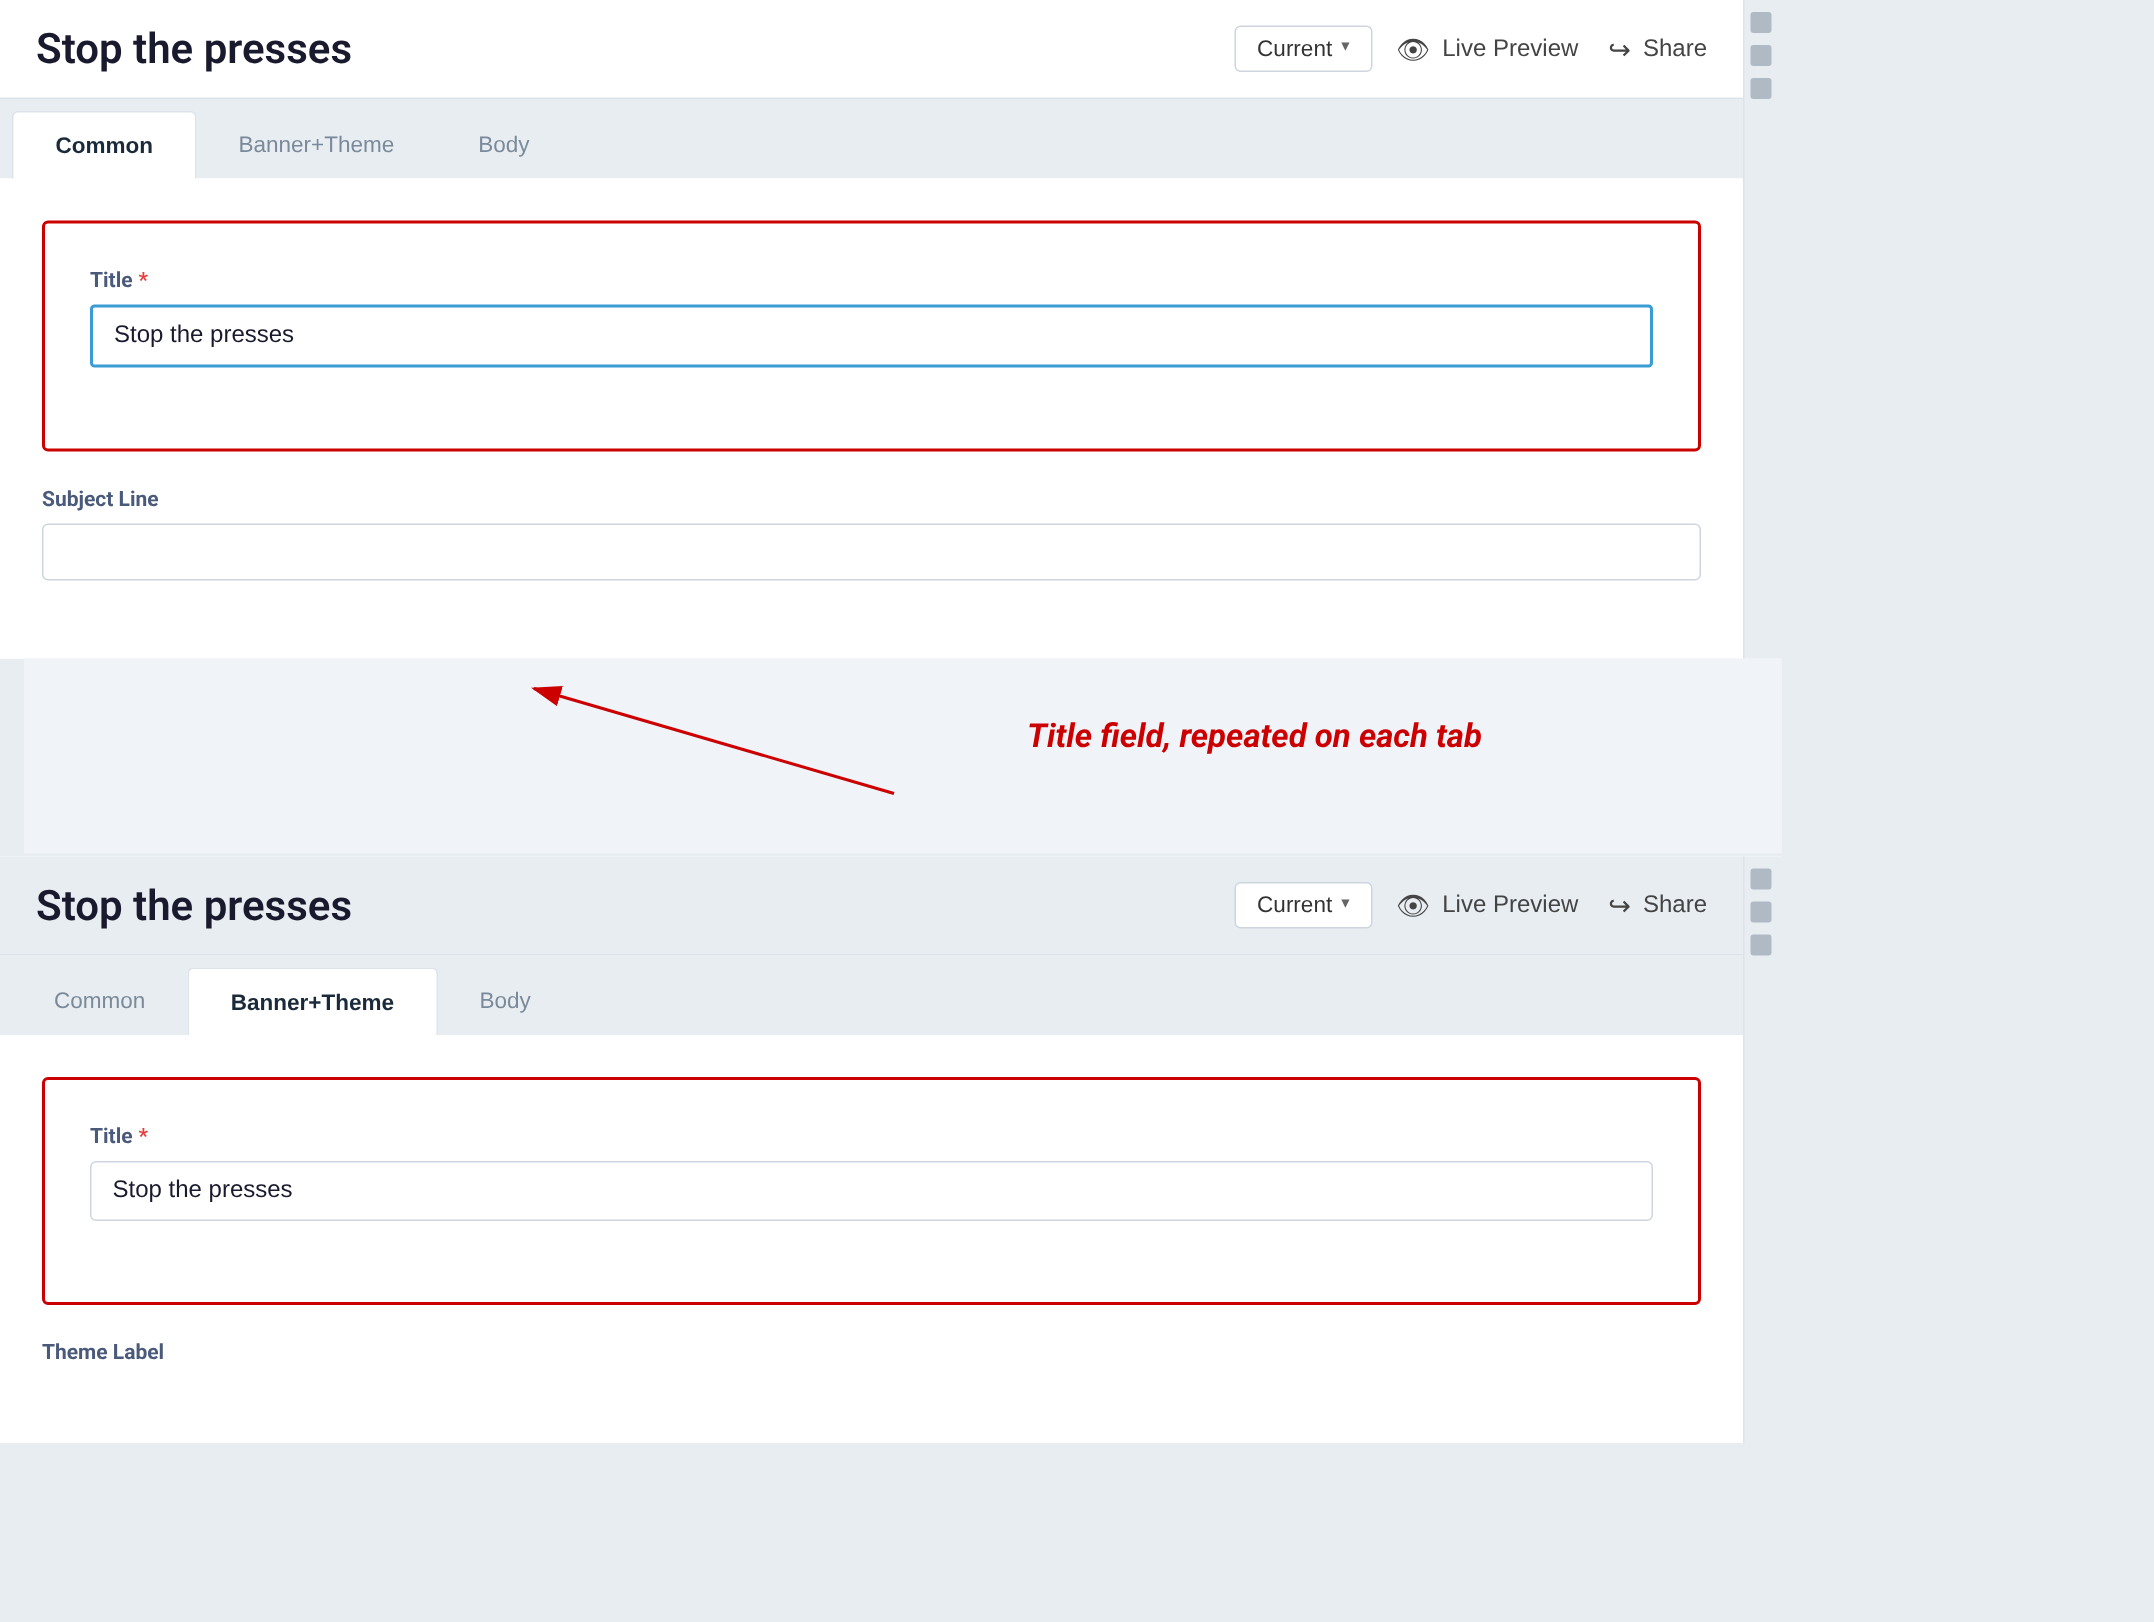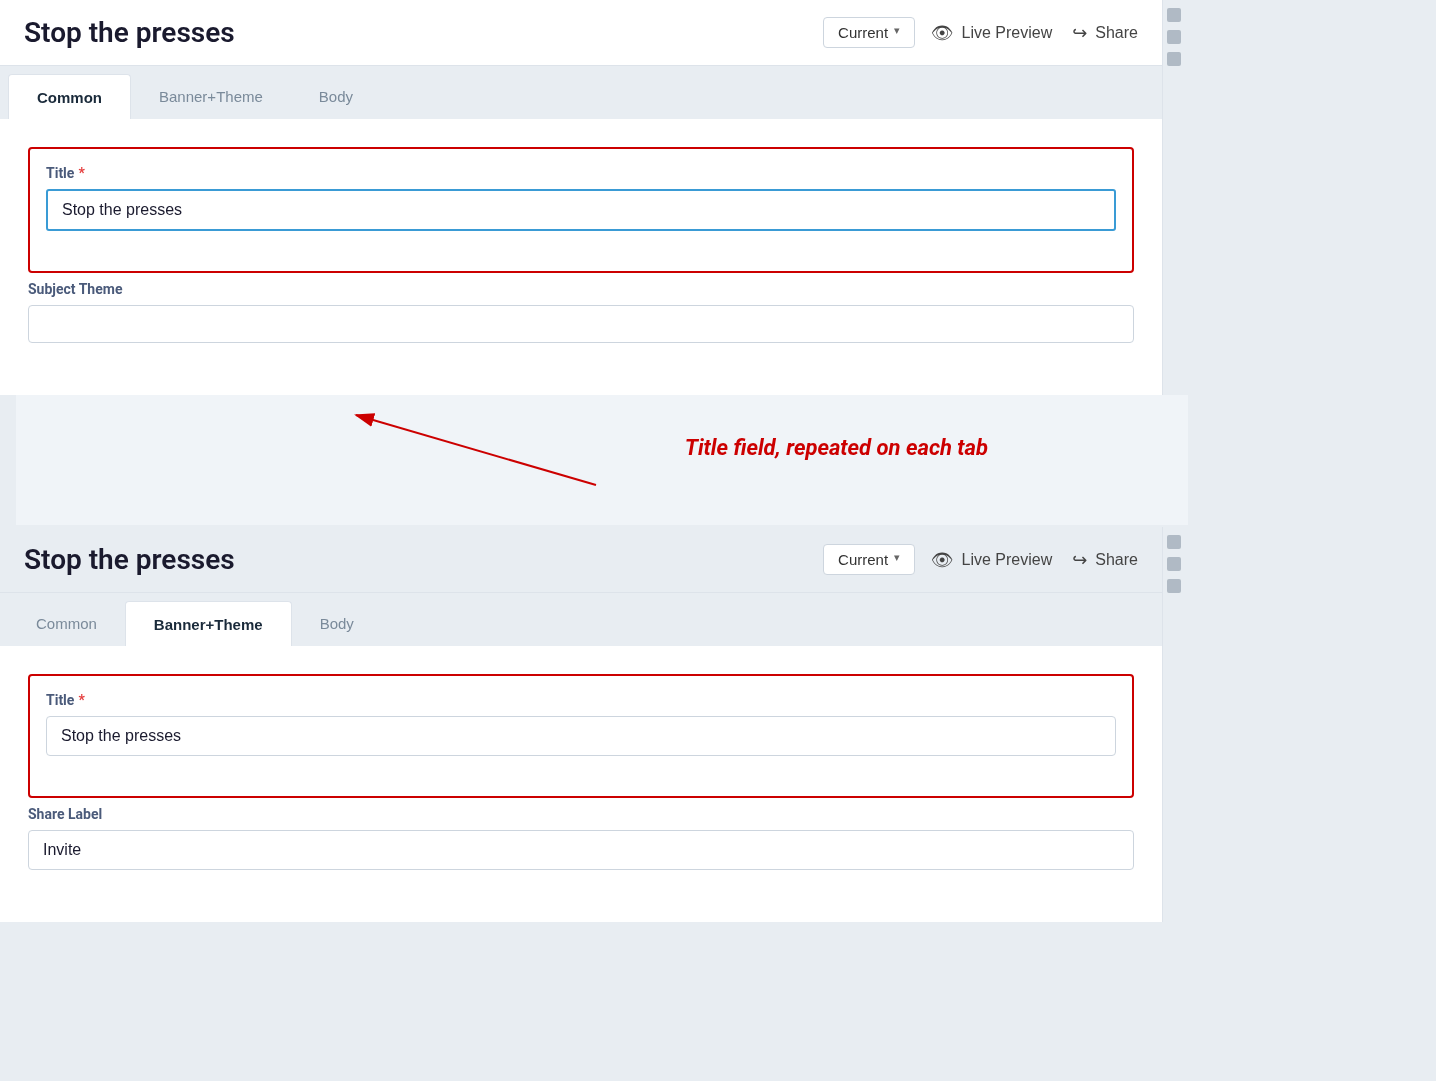--- a/index.html
+++ b/index.html
@@ -150,22 +150,22 @@
 
     .text-input.focused {
       border: 2px solid #3a9bd5;
       border-radius: 3px;
     }
 
     
     .red-box {
       border: 2.5px solid #cc0000;
       border-radius: 4px;
-      padding: 16px;
-      margin-bottom: 8px;
+      padding: 30px;
+      margin-bottom: 24px;
       position: relative;
     }
 
     .top-section-wrapper {
       display: flex;
       background: #fff;
     }
 
     .top-section-main {
       flex: 1;
@@ -262,21 +262,21 @@
             <div class="field-label">
               <span>Title</span>
               <span class="required-star">*</span>
             </div>
             <input class="text-input focused" type="text" value="Stop the presses" style="">
           </div>
         </div>
 
         <div class="field-group">
           <div class="field-label">
-            <span>Subject Theme</span>
+            <span>Subject Line</span>
           </div>
           <input class="text-input" type="text" style="height: 38px;" value="">
         </div>
       </div>
     </div>
 
     <div class="top-right-bar">
       <div class="right-bar-dot"></div>
       <div class="right-bar-dot"></div>
       <div class="right-bar-dot"></div>
@@ -339,23 +339,22 @@
             <div class="field-label">
               <span>Title</span>
               <span class="required-star">*</span>
             </div>
             <input class="text-input" type="text" value="Stop the presses" style="">
           </div>
         </div>
 
         <div class="field-group">
           <div class="field-label">
-            <span>Share Label</span>
+            <span>Theme Label</span>
           </div>
-          <input class="text-input" type="text" value="Invite" style="">
         </div>
       </div>
     </div>
 
     <div class="bottom-right-bar">
       <div class="right-bar-dot"></div>
       <div class="right-bar-dot"></div>
       <div class="right-bar-dot"></div>
     </div>
   </div>

